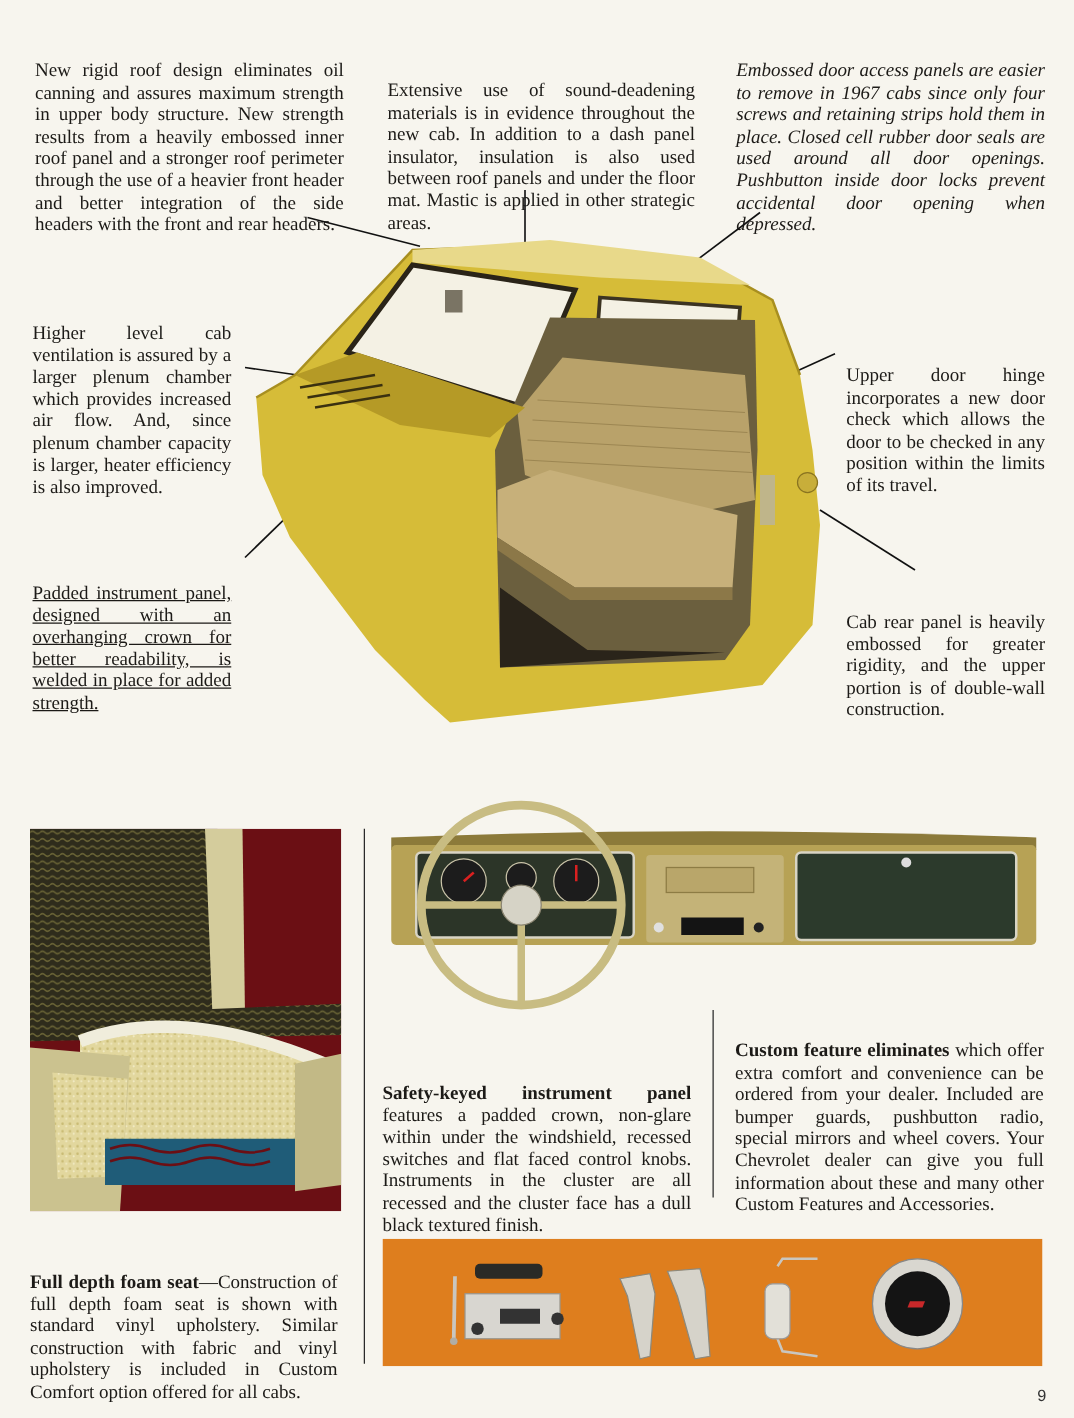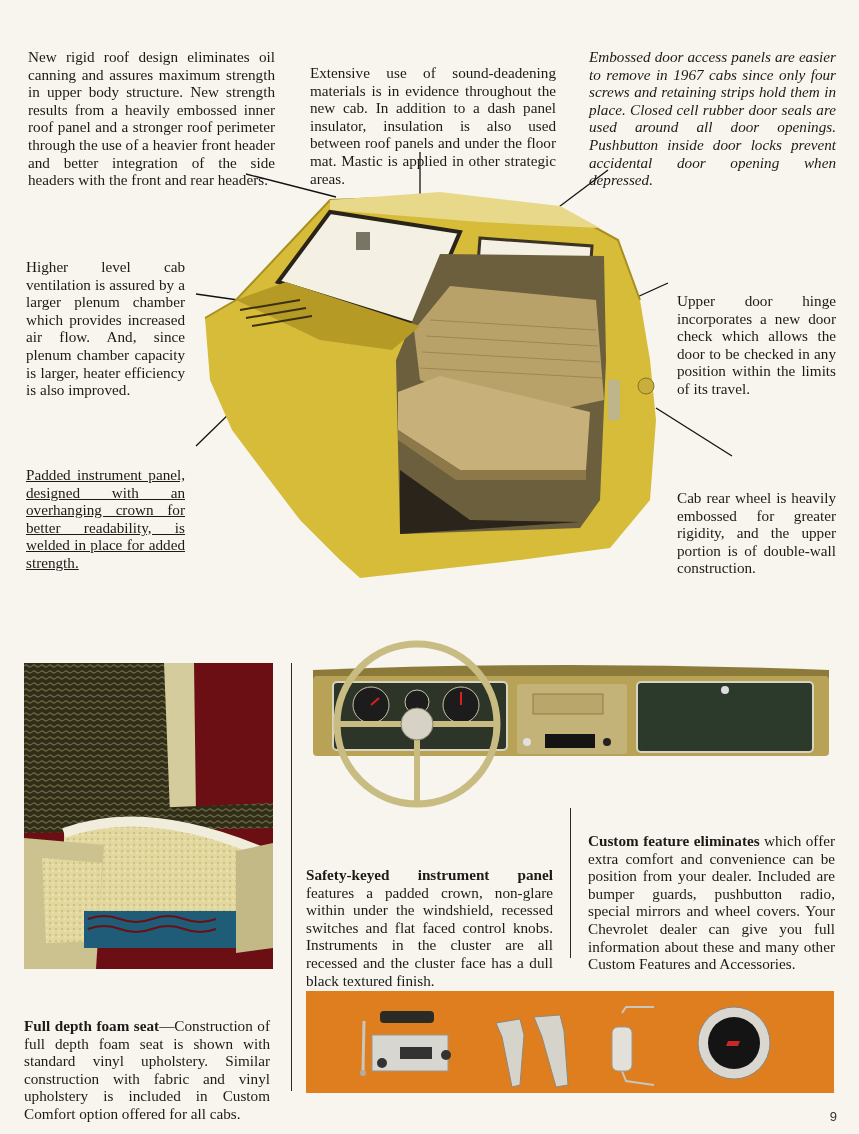--- a/index.html
+++ b/index.html
@@ -24,21 +24,21 @@
 </head>
 <body>
 
 <div class="txt" style="left:28px; top:20px; width:247px;">New rigid roof design eliminates oil canning and assures maximum strength in upper body structure. New strength results from a heavily embossed inner roof panel and a stronger roof perimeter through the use of a heavier front header and better integration of the side headers with the front and rear headers.</div>
 <div class="txt" style="left:310px; top:36px; width:246px;">Extensive use of sound-deadening materials is in evidence throughout the new cab. In addition to a dash panel insulator, insulation is also used between roof panels and under the floor mat. Mastic is applied in other strategic areas.</div>
 <div class="txt" style="left:589px; top:20px; width:247px;font-style:italic;">Embossed door access panels are easier to remove in 1967 cabs since only four screws and retaining strips hold them in place. Closed cell rubber door seals are used around all door openings. Pushbutton inside door locks prevent accidental door opening when depressed.</div>
 
 <div class="txt" style="left:26px; top:230px; width:159px;">Higher level cab ventilation is assured by a larger plenum chamber which provides increased air flow. And, since plenum chamber capacity is larger, heater efficiency is also improved.</div>
 <div class="txt" style="left:26px; top:438px; width:159px;text-decoration:underline;">Padded instrument panel, designed with an overhanging crown for better readability, is welded in place for added strength.</div>
 <div class="txt" style="left:677px; top:264px; width:159px;">Upper door hinge incorporates a new door check which allows the door to be checked in any position within the limits of its travel.</div>
-<div class="txt" style="left:677px; top:461px; width:159px;">Cab rear wheel is heavily embossed for greater rigidity, and the upper portion is of double-wall construction.</div>
+<div class="txt" style="left:677px; top:461px; width:159px;">Cab rear panel is heavily embossed for greater rigidity, and the upper portion is of double-wall construction.</div>
 
 <svg class="art" style="left:0; top:0;" width="859" height="640" viewBox="0 0 859 640">
 
   <g stroke="#111" stroke-width="1.3" fill="none">
     <path d="M246 174 L336 197"></path>
     <path d="M420 152 L420 200"></path>
     <path d="M608 170 L446 292"></path>
     <path d="M196 294 L252 302"></path>
     <path d="M196 446 L305 340"></path>
     <path d="M668 283 L400 405"></path>
@@ -137,21 +137,21 @@
   <path d="M34 84 L192 84" stroke="#c8bc82" stroke-width="6"></path>
   <path d="M112 84 L112 162" stroke="#c8bc82" stroke-width="6"></path>
   <circle cx="112" cy="84" r="16" fill="#d6d3c6" stroke="#8a8470"></circle>
 </svg>
 
 <div class="txt" style="left:306px; top:838px; width:247px;">
   <b>Safety-keyed instrument panel</b><span> features a padded crown, non-glare within under the windshield, recessed switches and flat faced control knobs. Instruments in the cluster are all recessed and the cluster face has a dull black textured finish.</span>
 </div>
 
 <div class="txt" style="left:588px; top:804px; width:247px;">
-  <b>Custom feature eliminates</b><span> which offer extra comfort and convenience can be position from your dealer. Included are bumper guards, pushbutton radio, special mirrors and wheel covers. Your Chevrolet dealer can give you full information about these and many other Custom Features and Accessories.</span>
+  <b>Custom feature eliminates</b><span> which offer extra comfort and convenience can be ordered from your dealer. Included are bumper guards, pushbutton radio, special mirrors and wheel covers. Your Chevrolet dealer can give you full information about these and many other Custom Features and Accessories.</span>
 </div>
 
 <svg class="art" style="left:306px; top:991px;" width="528" height="102" viewBox="0 0 528 102">
   <rect width="528" height="102" fill="#de7e1e"></rect>
   <g>
     <line x1="58" y1="30" x2="57" y2="80" stroke="#c9c6bf" stroke-width="3"></line>
     <circle cx="57" cy="82" r="3" fill="#b0ada5"></circle>
   </g>
   <g>
     <rect x="74" y="20" width="54" height="12" rx="4" fill="#2a2a26"></rect>

